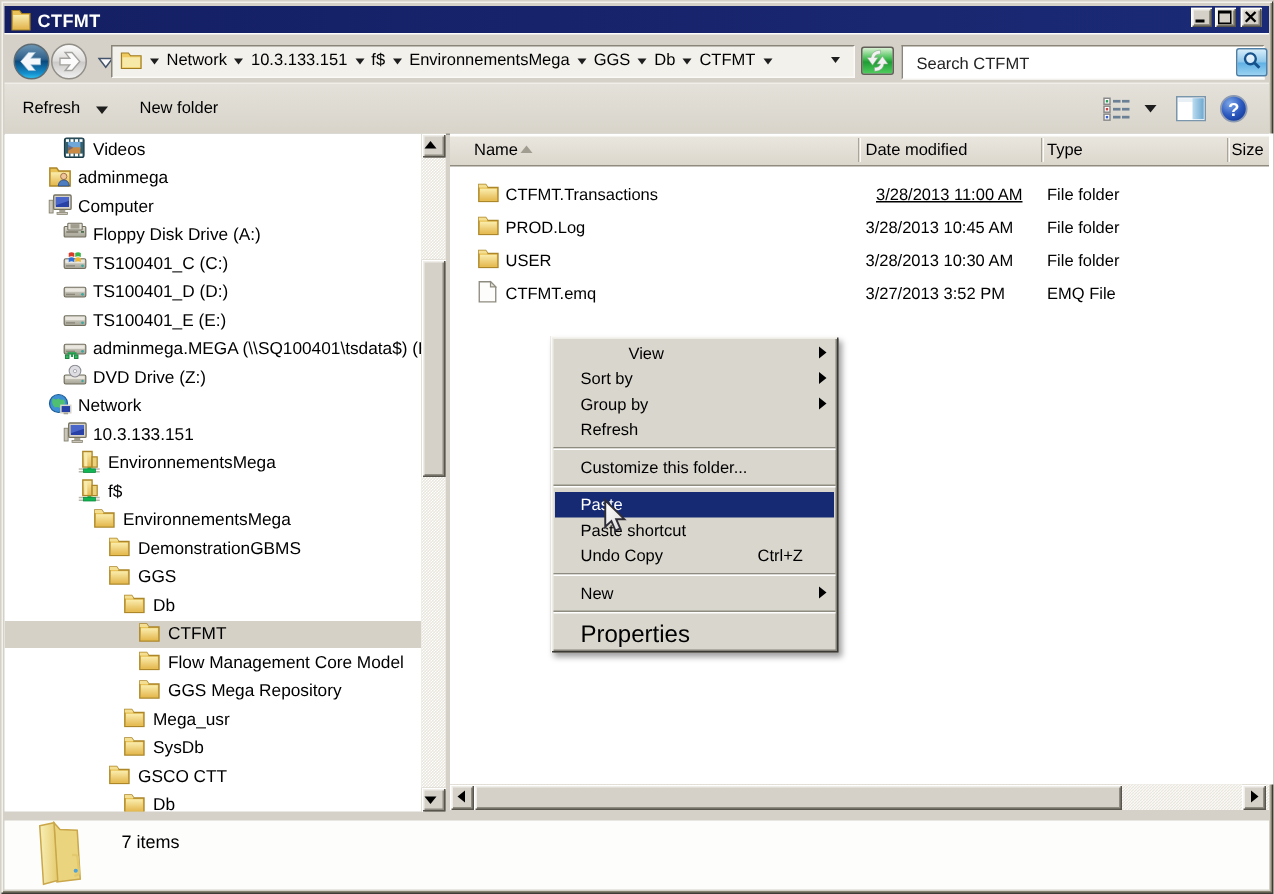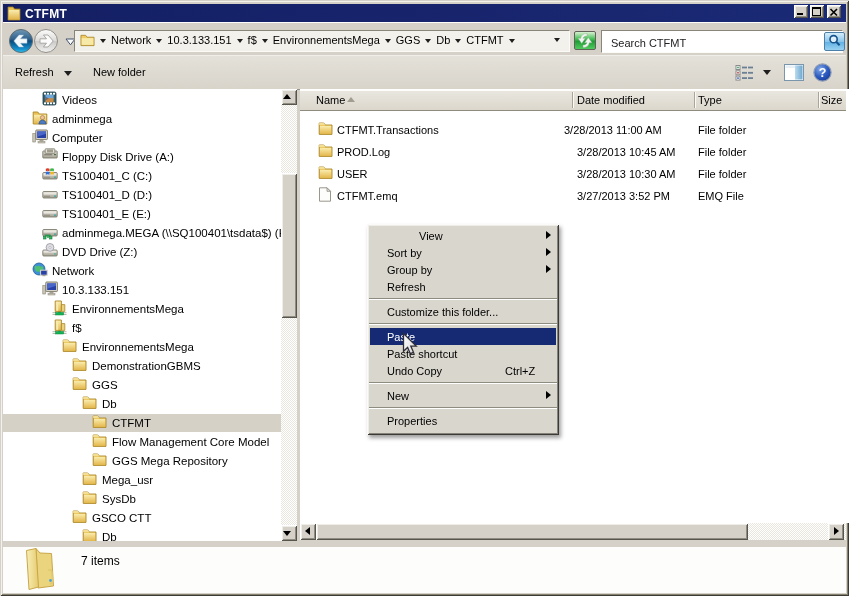--- a/index.html
+++ b/index.html
@@ -388,21 +388,21 @@
 <span class="abs t11" style="left:277px;top:5px;">Date modified</span>
 <span class="abs t11" style="left:398px;top:5px;">Type</span>
 <span class="abs t11" style="left:521px;top:5px;">Size</span>
 </div>
 <svg class="abs" style="left:18px;top:32px" width="15" height="14" viewBox="0 0 15 14">
 <path d="M1.2 2 h4.6 l1.4 2 H14 v9.4 H1.2 z" fill="#E8C254" stroke="#AC8628" stroke-width="0.9"></path>
 <path d="M2 4.8 h11.2 v7.8 H2 z" fill="url(#fg1)"></path>
 <path d="M1.2 2 h4.6 l1.4 2 H1.2 z" fill="#F3DE91"></path>
 </svg>
     <span class="abs t11" style="left:37px;top:36px;font-size:11px;">CTFMT.Transactions</span>
-    <span class="abs t11" style="left:264px;top:36px;font-size:11px;">3/28/2013 11:00 AM</span>
+    <span class="abs t11" style="left:284px;top:36px;font-size:11px;text-decoration:underline;">3/28/2013 11:00 AM</span>
     <span class="abs t11" style="left:398px;top:36px;font-size:11px;">File folder</span>
 <svg class="abs" style="left:18px;top:54px" width="15" height="14" viewBox="0 0 15 14">
 <path d="M1.2 2 h4.6 l1.4 2 H14 v9.4 H1.2 z" fill="#E8C254" stroke="#AC8628" stroke-width="0.9"></path>
 <path d="M2 4.8 h11.2 v7.8 H2 z" fill="url(#fg1)"></path>
 <path d="M1.2 2 h4.6 l1.4 2 H1.2 z" fill="#F3DE91"></path>
 </svg>
     <span class="abs t11" style="left:37px;top:58px;font-size:11px;">PROD.Log</span>
     <span class="abs t11" style="left:277px;top:58px;font-size:11px;">3/28/2013 10:45 AM</span>
     <span class="abs t11" style="left:398px;top:58px;font-size:11px;">File folder</span>
 <svg class="abs" style="left:18px;top:76px" width="15" height="14" viewBox="0 0 15 14">
@@ -452,21 +452,21 @@
     <span class="abs t11" style="left:20px;top:108px;color:#fff;font-size:11px;">Paste</span>
 <span class="abs t11" style="left:20px;top:125px;font-size:11px;">Paste shortcut</span>
 <span class="abs t11" style="left:20px;top:142px;font-size:11px;">Undo Copy</span>
     <span class="abs t11" style="left:138px;top:142px;font-size:11px;">Ctrl+Z</span>
 <div class="abs" style="left:2px;top:158px;width:188px;height:1px;background:#8E8B80;"></div>
     <div class="abs" style="left:2px;top:159px;width:188px;height:1px;background:#FFFFFF;"></div>
 <span class="abs t11" style="left:20px;top:167px;font-size:11px;">New</span>
     <div class="abs" style="left:179px;top:167px;width:0;height:0;border:4px solid transparent;border-left:5px solid #000;border-right-width:0;"></div>
 <div class="abs" style="left:2px;top:183px;width:188px;height:1px;background:#8E8B80;"></div>
     <div class="abs" style="left:2px;top:184px;width:188px;height:1px;background:#FFFFFF;"></div>
-<span class="abs t11" style="left:20px;top:192px;font-size:11px;">Properties</span>
+<span class="abs t11" style="left:20px;top:192px;font-size:16px;">Properties</span>
 </div>
 <svg class="abs" style="left:402px;top:332px" width="16" height="26" viewBox="0 0 16 26">
 <defs>
       <linearGradient id="curg" x1="0" y1="0" x2="1" y2="1">
         <stop offset="0" stop-color="#FFFFFF"></stop>
         <stop offset="1" stop-color="#D8D8D8"></stop>
       </linearGradient>
     </defs>
 <path d="M1.5 1.5 L1.5 19.2 L5.6 15.4 L8.3 21.7 L11.5 20.3 L8.8 14.1 L14.2 14.1 z" fill="url(#curg)" stroke="#2F2E38" stroke-width="1.3" stroke-linejoin="miter"></path>
 </svg>

